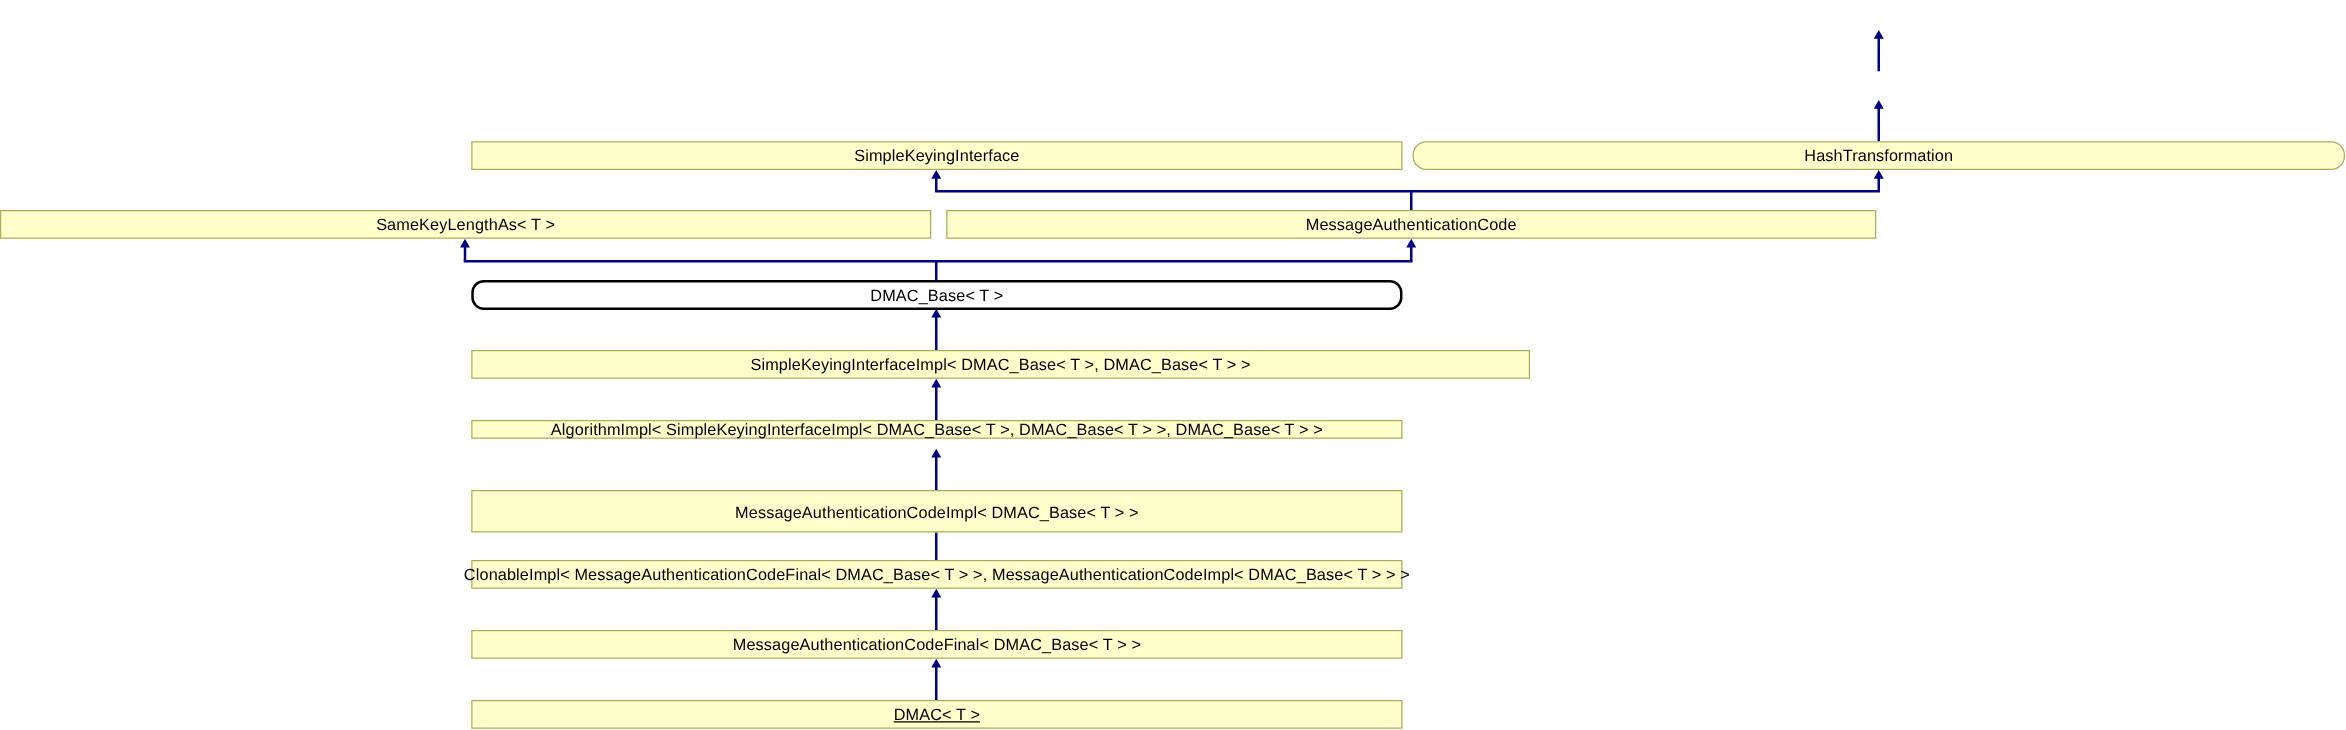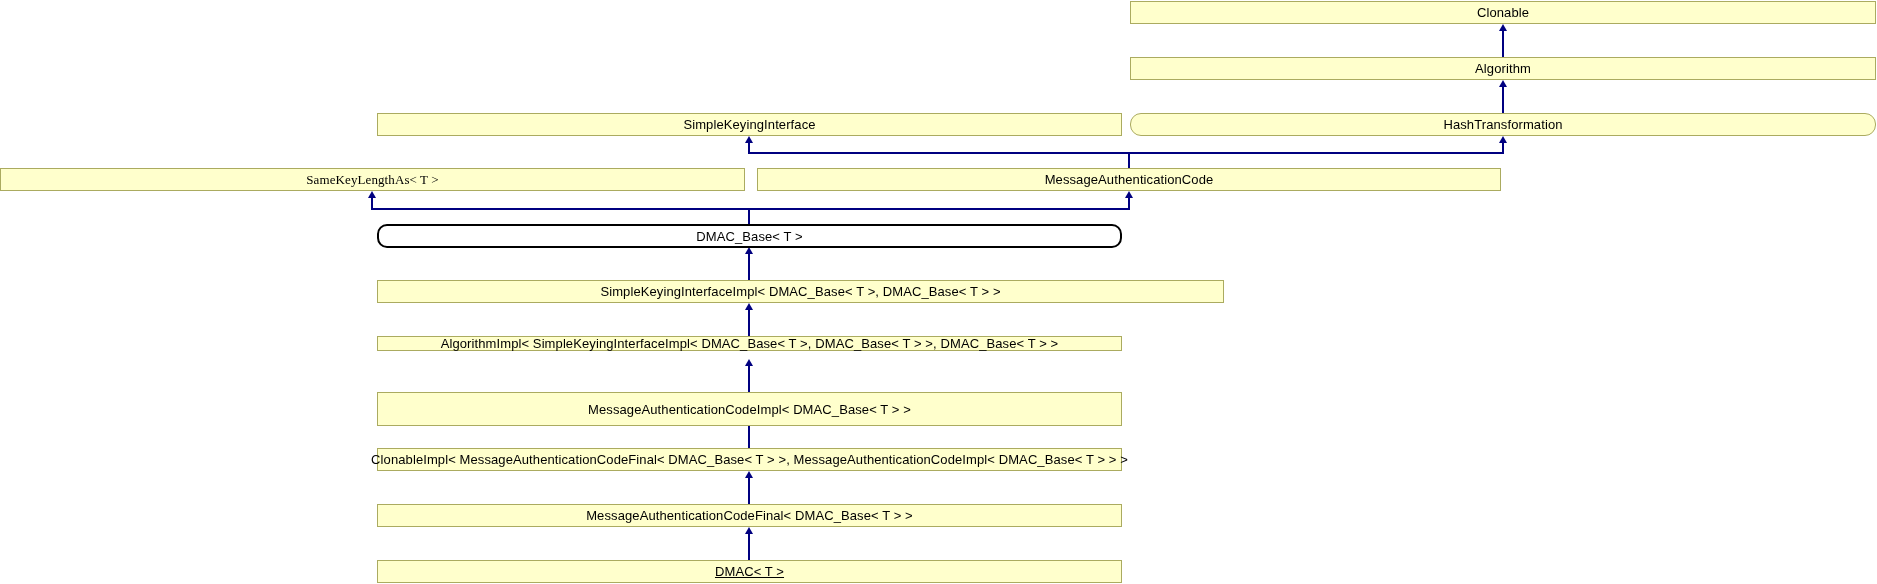--- a/index.html
+++ b/index.html
@@ -67,25 +67,23 @@
     <div class="arrowhead" style="left: 745px; top: 136px;"></div>
     <div class="arrowhead" style="left: 1499px; top: 136px;"></div>
     <div class="arrowhead" style="left: 368px; top: 191px;"></div>
     <div class="arrowhead" style="left: 1125px; top: 191px;"></div>
     <div class="arrowhead" style="left: 745px; top: 247px;"></div>
     <div class="arrowhead" style="left: 745px; top: 303px;"></div>
     <div class="arrowhead" style="left: 745px; top: 359px;"></div>
     <div class="arrowhead" style="left: 745px; top: 415px;"></div>
     <div class="arrowhead" style="left: 745px; top: 471px;"></div>
     <div class="arrowhead" style="left: 745px; top: 527px;"></div>
-    <div class="node" style="left: 1130px; top: 1px; width: 746px; height: 23px;">Clonable</div>
-    <div class="node" style="left: 1130px; top: 57px; width: 746px; height: 23px;">Algorithm</div>
     <div class="node" style="left: 377px; top: 113px; width: 745px; height: 23px;">SimpleKeyingInterface</div>
     <div class="node" style="left: 1130px; top: 113px; width: 746px; height: 23px; border-radius: 11px;">HashTransformation</div>
-    <div class="node" style="left: 0px; top: 168px; width: 745px; height: 23px; font-family: Liberation Serif, serif;">SameKeyLengthAs&lt; T &gt;</div>
+    <div class="node" style="left: 0px; top: 168px; width: 745px; height: 23px;">SameKeyLengthAs&lt; T &gt;</div>
     <div class="node" style="left: 757px; top: 168px; width: 744px; height: 23px;">MessageAuthenticationCode</div>
     <div class="node current" style="left: 377px; top: 224px; width: 745px; height: 24px; border-radius: 10px;">DMAC_Base&lt; T &gt;</div>
     <div class="node" style="left: 377px; top: 280px; width: 847px; height: 23px; text-align: center;">SimpleKeyingInterfaceImpl&lt; DMAC_Base&lt; T &gt;, DMAC_Base&lt; T &gt; &gt;</div>
     <div class="node" style="left: 377px; top: 336px; width: 745px; height: 15px;">AlgorithmImpl&lt; SimpleKeyingInterfaceImpl&lt; DMAC_Base&lt; T &gt;, DMAC_Base&lt; T &gt; &gt;, DMAC_Base&lt; T &gt; &gt;</div>
     <div class="node" style="left: 377px; top: 392px; width: 745px; height: 34px;">MessageAuthenticationCodeImpl&lt; DMAC_Base&lt; T &gt; &gt;</div>
     <div class="node" style="left: 377px; top: 448px; width: 745px; height: 23px;">ClonableImpl&lt; MessageAuthenticationCodeFinal&lt; DMAC_Base&lt; T &gt; &gt;, MessageAuthenticationCodeImpl&lt; DMAC_Base&lt; T &gt; &gt; &gt;</div>
     <div class="node" style="left: 377px; top: 504px; width: 745px; height: 23px;">MessageAuthenticationCodeFinal&lt; DMAC_Base&lt; T &gt; &gt;</div>
     <div class="node" style="left: 377px; top: 560px; width: 745px; height: 23px; text-decoration: underline;">DMAC&lt; T &gt;</div>
   </div>
 

